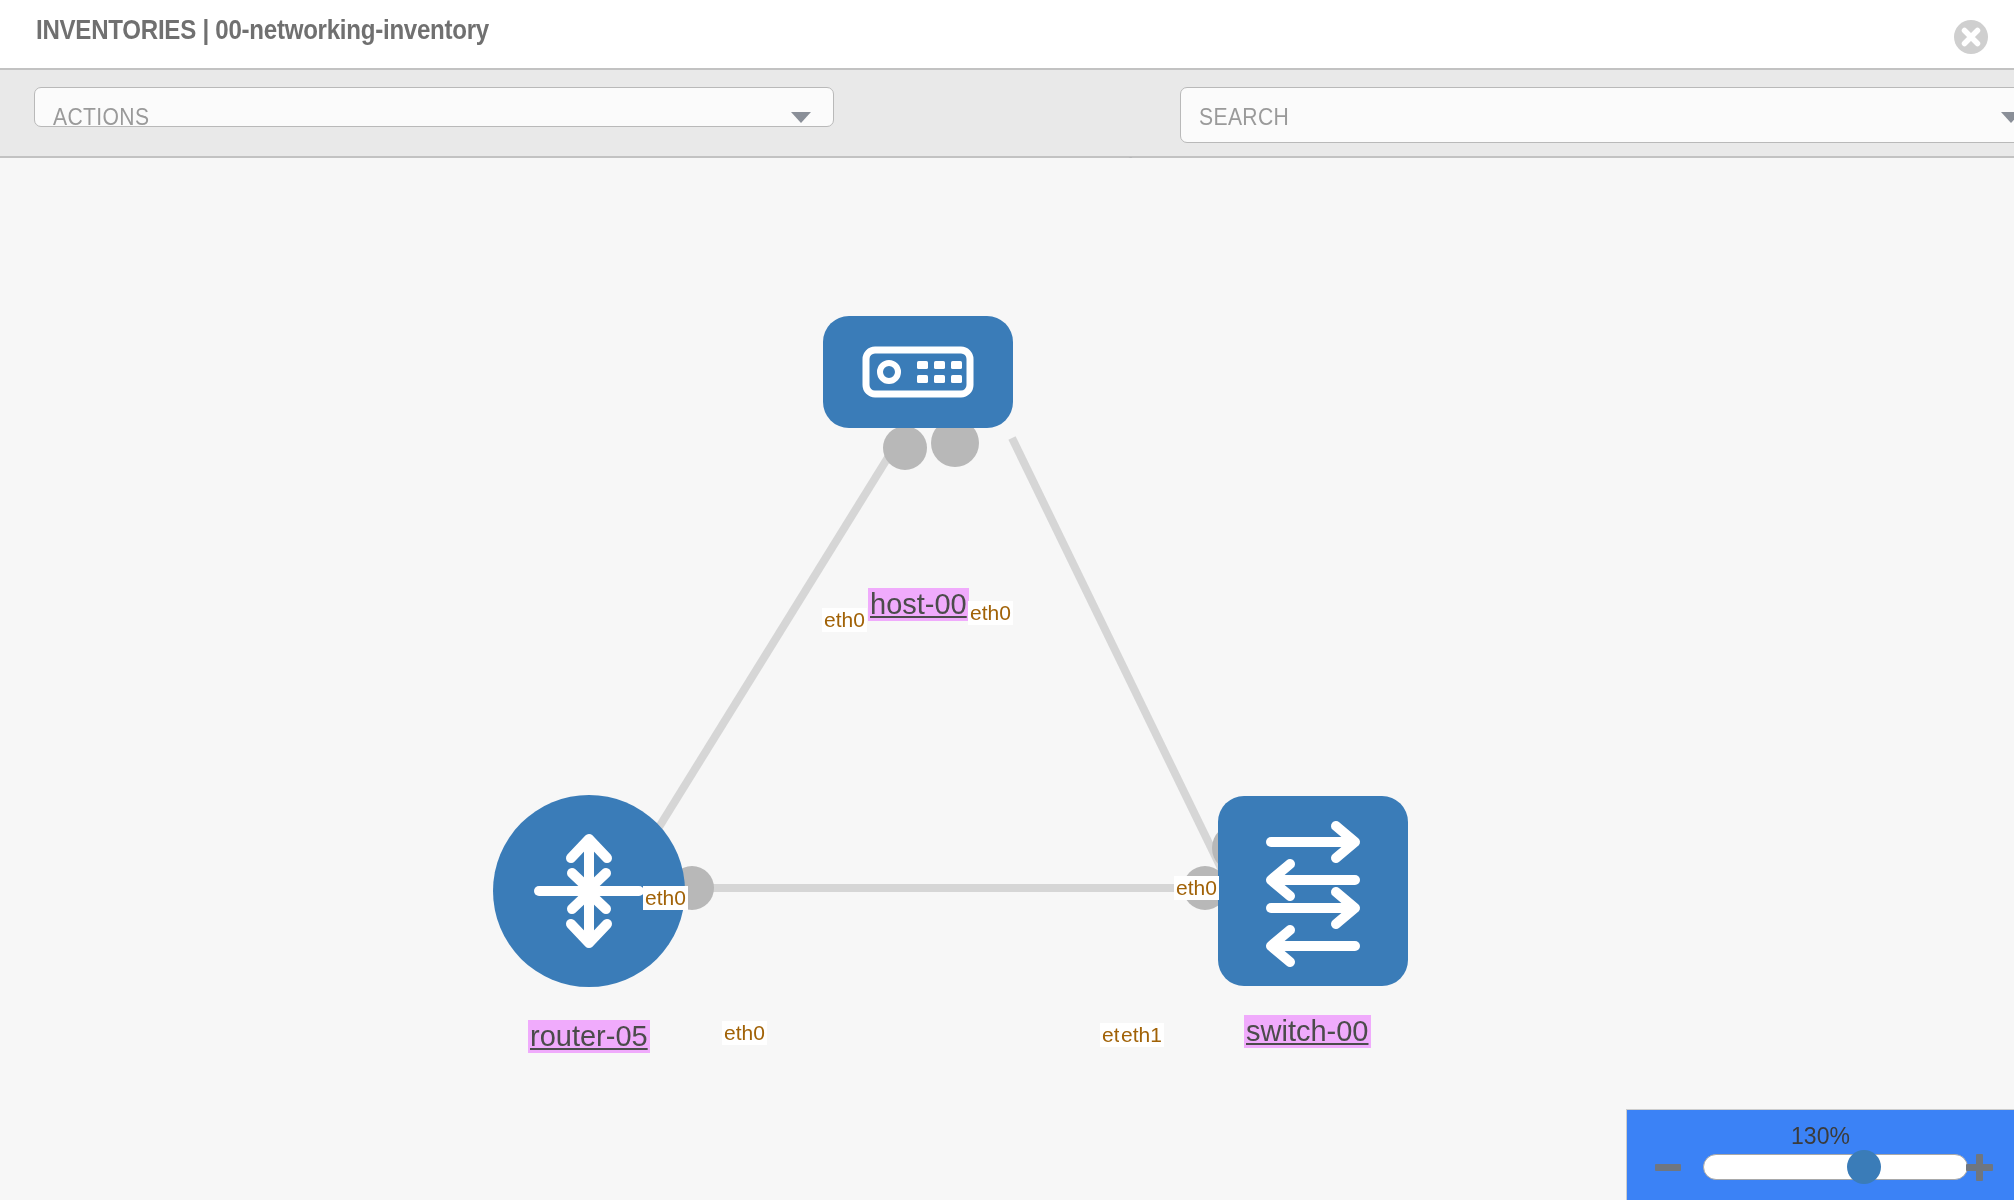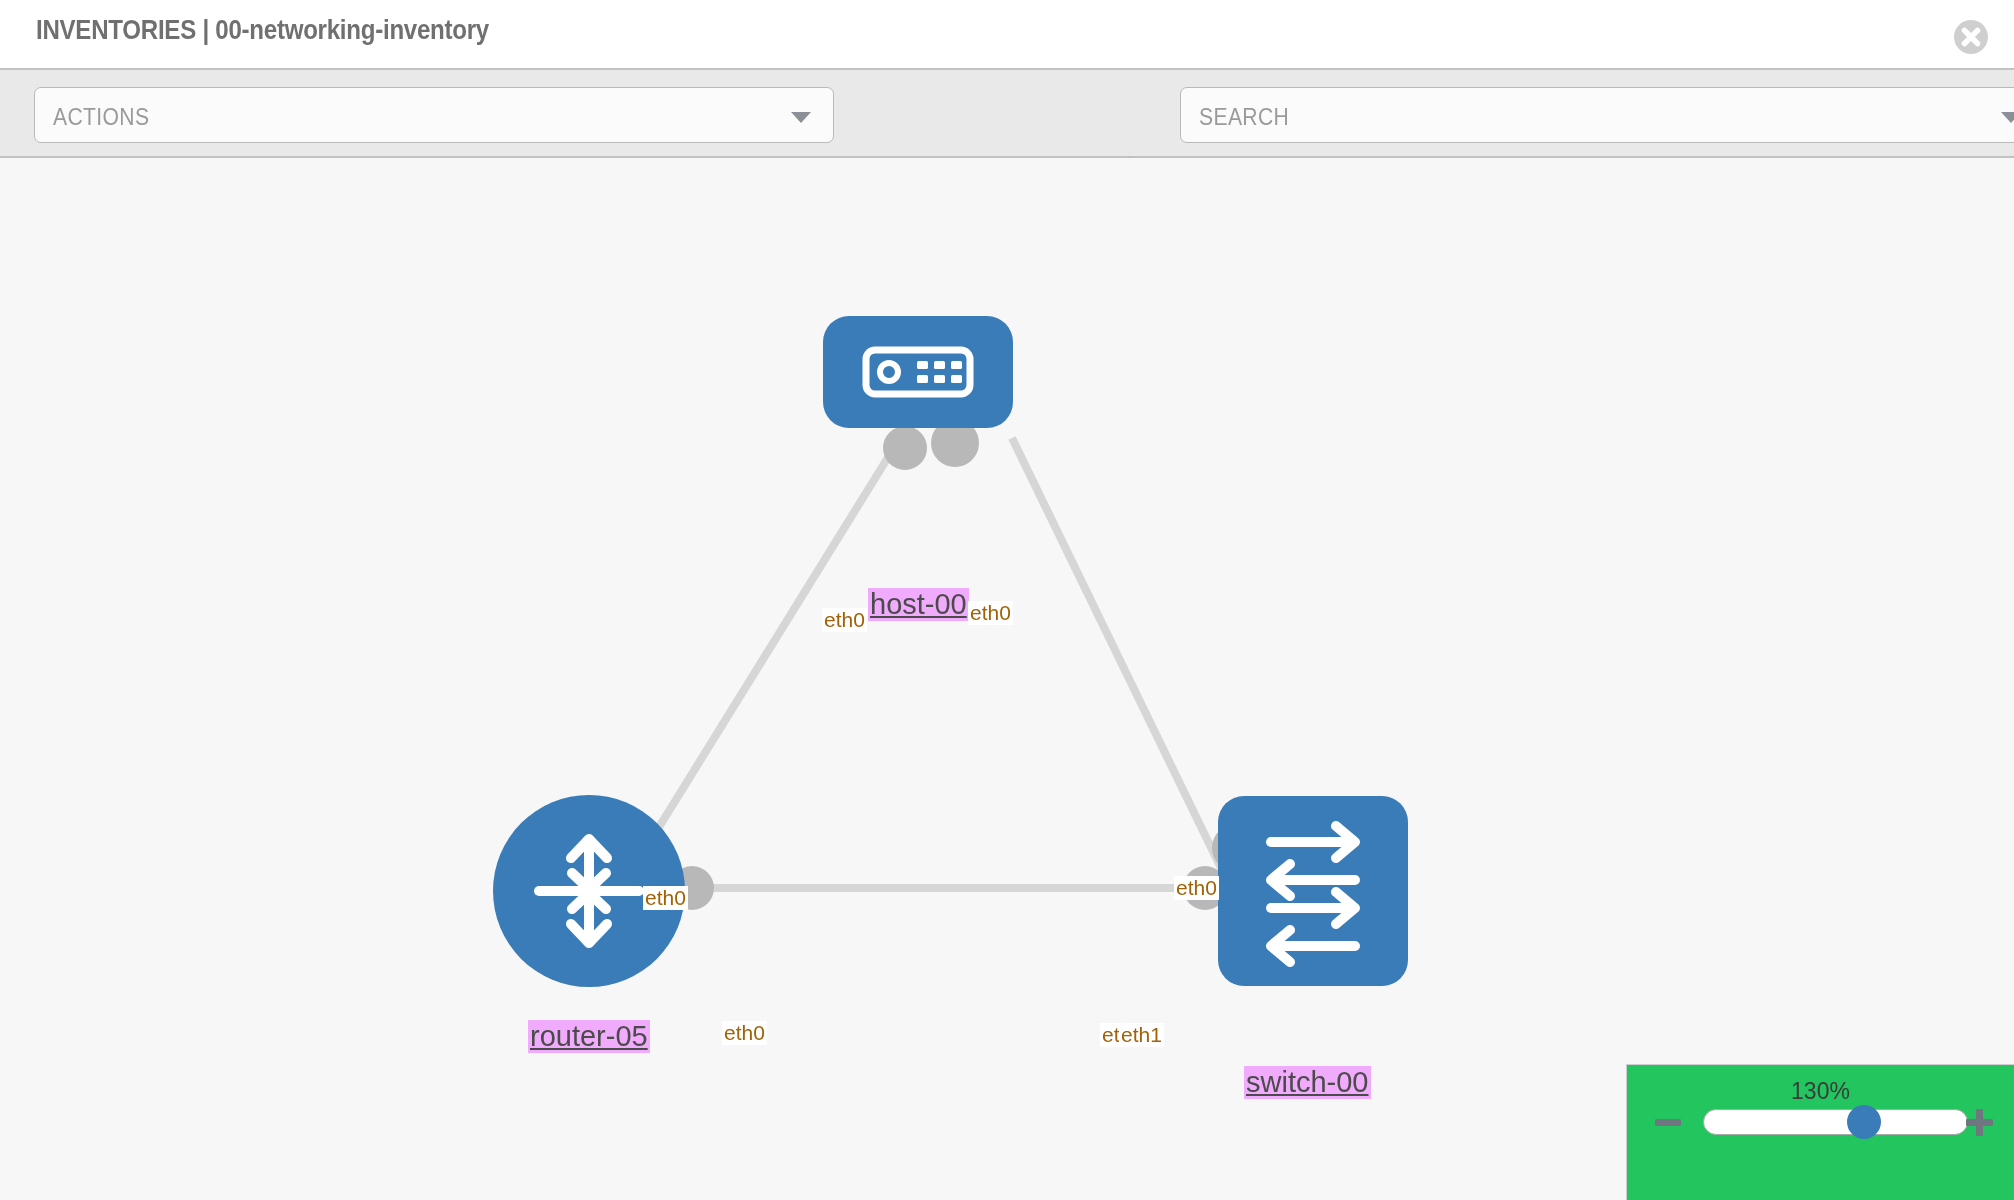--- a/index.html
+++ b/index.html
@@ -37,21 +37,21 @@
   
   .toolbar {
     position: absolute; top: 68px; left: 0;
     width: 2014px; height: 90px;
     background: #e9e9e9;
     border-top: 2px solid #c2c2c2;
     border-bottom: 2px solid #c2c2c2;
   }
   .actions-select {
     position: absolute; left: 34px; top: 17px;
-    width: 800px; height: 56px;
+    width: 800px; height: 40px;
     background: #fbfbfb;
     border: 1.5px solid #b9b9b9;
     border-radius: 7px;
     cursor: pointer;
   }
   .actions-label {
     position: absolute; left: 18px; top: 15px;
     font-size: 24px; color: #9a9a9a;
     letter-spacing: 0.4px;
     transform: scaleX(0.88);
@@ -112,22 +112,22 @@
     font-size: 21px;
     color: #a16207;
     background: #ffffff;
     white-space: nowrap;
     padding: 0 2px;
   }
 
   
   .zoom-panel {
     position: absolute; right: 0; bottom: 0;
-    width: 388px; height: 136px;
-    background: #22c55e;
+    width: 388px; height: 91px;
+    background: #3b82f6;
     border-top: 1.5px solid #cdcdcd;
     border-left: 1.5px solid #cdcdcd;
   }
   .zoom-value {
     position: absolute; top: 13px; left: 0; width: 100%;
     text-align: center;
     font-size: 23px; color: #3b3b3b;
   }
   .zoom-minus {
     position: absolute; left: 28px; top: 54px;
@@ -273,21 +273,21 @@
     </svg>
 
     <div class="node-label" style="left:868px; top:430px;">host-00</div>
     <div class="port-label" style="left:822px; top:450px;">eth0</div>
     <div class="port-label" style="left:968px; top:443px;">eth0</div>
 
     <div class="node-label" style="left:528px; top:862px;">router-05</div>
     <div class="port-label" style="left:643px; top:728px;">eth0</div>
     <div class="port-label" style="left:722px; top:863px;">eth0</div>
 
-    <div class="node-label" style="left:1244px; top:908px;text-align:right;">switch-00</div>
+    <div class="node-label" style="left:1244px; top:857px;text-align:right;">switch-00</div>
     <div class="port-label" style="left:1174px; top:718px;">eth0</div>
     <div class="port-label" style="left:1100px; top:865px;">eth0</div>
     <div class="port-label" style="left:1119px; top:865px;text-align:right;">eth1</div>
 
     <div class="zoom-panel">
       <div class="zoom-value">130%</div>
       <div class="zoom-minus"></div>
       <div class="zoom-track">
         <div class="zoom-thumb" id="zoom-thumb" style="left: 143.22px;"></div>
       </div>

